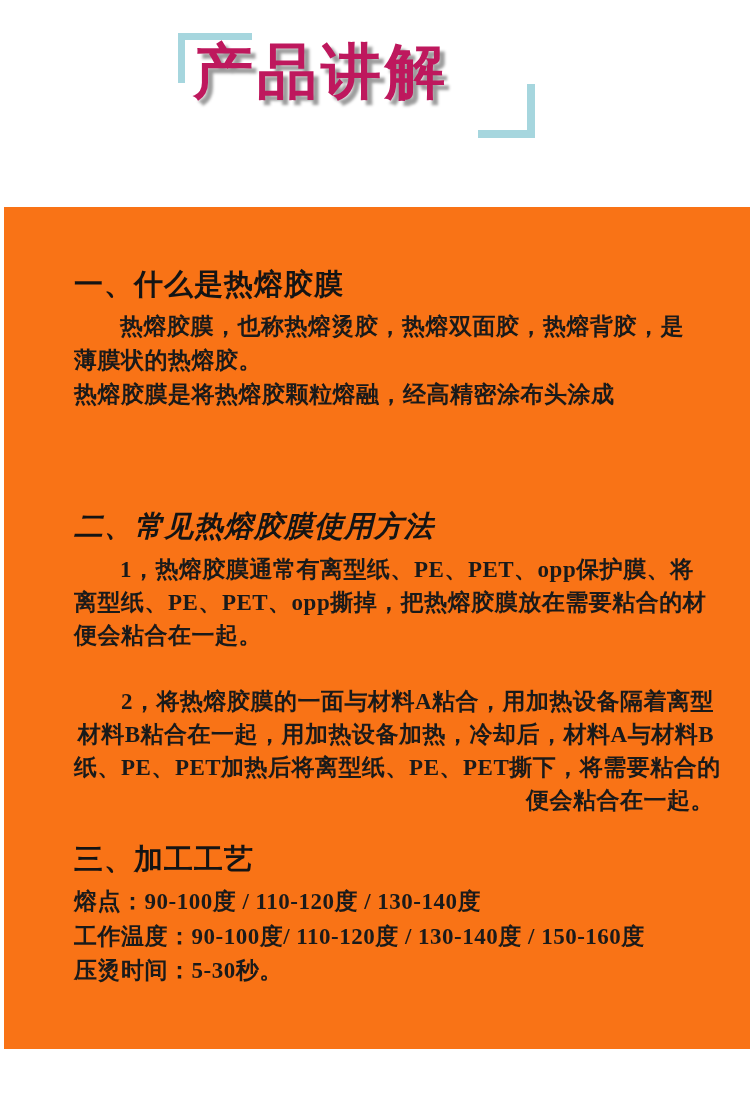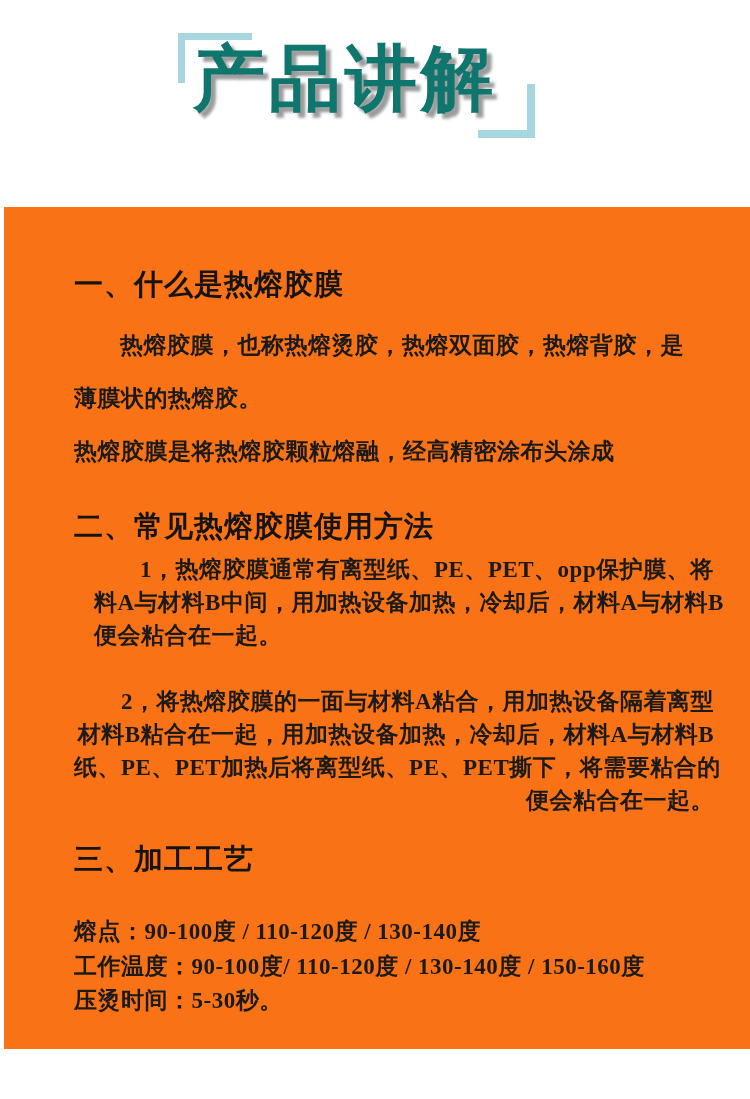--- a/index.html
+++ b/index.html
@@ -31,25 +31,25 @@
     top: 84px;
     width: 49px;
     height: 46px;
     border-bottom: 8px solid var(--accent);
     border-right: 8px solid var(--accent);
   }
   .page-title {
     position: absolute;
     left: 193px;
     top: 42px;
-    font-size: 72px;
+    font-size: 60px;
     line-height: 1.0;
     font-weight: 800;
     letter-spacing: 4px;
-    color: #0f766e;
+    color: #be185d;
     text-shadow: 5px 5px 3px #9c9c9c;
     white-space: nowrap;
     font-family: "Liberation Sans", sans-serif;
   }
 
   
   .panel {
     position: absolute;
     left: 4px;
     top: 207px;
@@ -62,43 +62,43 @@
     position: absolute;
     left: 70px;
     font-size: 29px;
     font-weight: 800;
     color: #141414;
     letter-spacing: 1px;
     white-space: nowrap;
     font-family: "Liberation Sans", sans-serif;
   }
   .h1 { top: 58px; }
-  .h2 { top: 300px; }
+  .h2 { top: 300px; font-style: italic; }
   .h3 { top: 633px; text-align: center; }
 
   .para {
     position: absolute;
     left: 70px;
     right: 40px;
     font-family: "Liberation Serif", "DejaVu Serif", serif;
     font-weight: 700;
     font-size: 23px;
     color: #1a1a1a;
     letter-spacing: 0.5px;
   }
   .para .line { white-space: nowrap; }
   .para .indent { text-indent: 2em; }
 
   .p-s1  { top: 103px; }
-  .p-s1 .line { line-height: 34px; margin-top: 19px; }
+  .p-s1 .line { line-height: 34px; }
   .p-s2a { top: 346px; }
-  .p-s2a .line { line-height: 33px; margin-left: 20px; }
+  .p-s2a .line { line-height: 33px; }
   .p-s2b { top: 478px; text-align: right; }
   .p-s2b .line { line-height: 33px; }
-  .p-s3  { top: 678px; margin-top: 30px; }
+  .p-s3  { top: 678px; }
   .p-s3 .line { line-height: 34.5px; }
 </style>
 </head>
 <body>
 
 <div class="bracket-tl"></div>
 <div class="bracket-br"></div>
 <div class="page-title">产品讲解</div>
 
 <div class="panel">
@@ -108,21 +108,21 @@
   <div class="para p-s1">
     <div class="line indent">热熔胶膜，也称热熔烫胶，热熔双面胶，热熔背胶，是</div>
     <div class="line">薄膜状的热熔胶。</div>
     <div class="line">热熔胶膜是将热熔胶颗粒熔融，经高精密涂布头涂成</div>
   </div>
 
   <div class="section-heading h2">二、常见热熔胶膜使用方法</div>
 
   <div class="para p-s2a">
     <div class="line indent">1，热熔胶膜通常有离型纸、PE、PET、opp保护膜、将</div>
-    <div class="line">料A与材料B中间，用加热设备加热，冷却后，材料A与材料B</div>
+    <div class="line">离型纸、PE、PET、opp撕掉，把热熔胶膜放在需要粘合的材</div>
     <div class="line">便会粘合在一起。</div>
   </div>
 
   <div class="para p-s2b">
     <div class="line indent">2，将热熔胶膜的一面与材料A粘合，用加热设备隔着离型</div>
     <div class="line">材料B粘合在一起，用加热设备加热，冷却后，材料A与材料B</div>
     <div class="line">纸、PE、PET加热后将离型纸、PE、PET撕下，将需要粘合的</div>
     <div class="line">便会粘合在一起。</div>
   </div>
 

